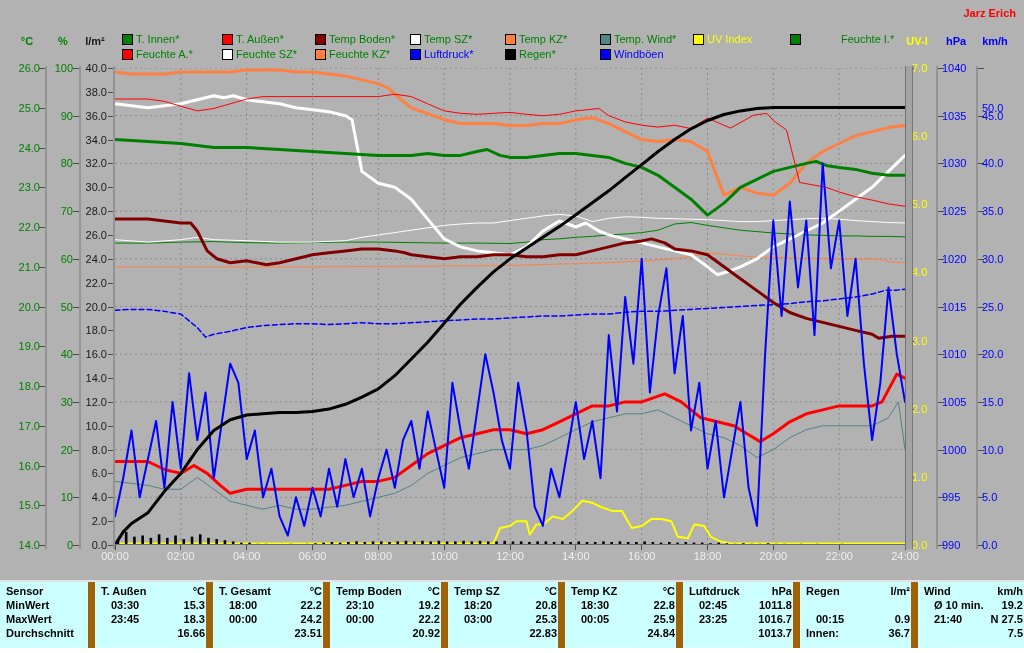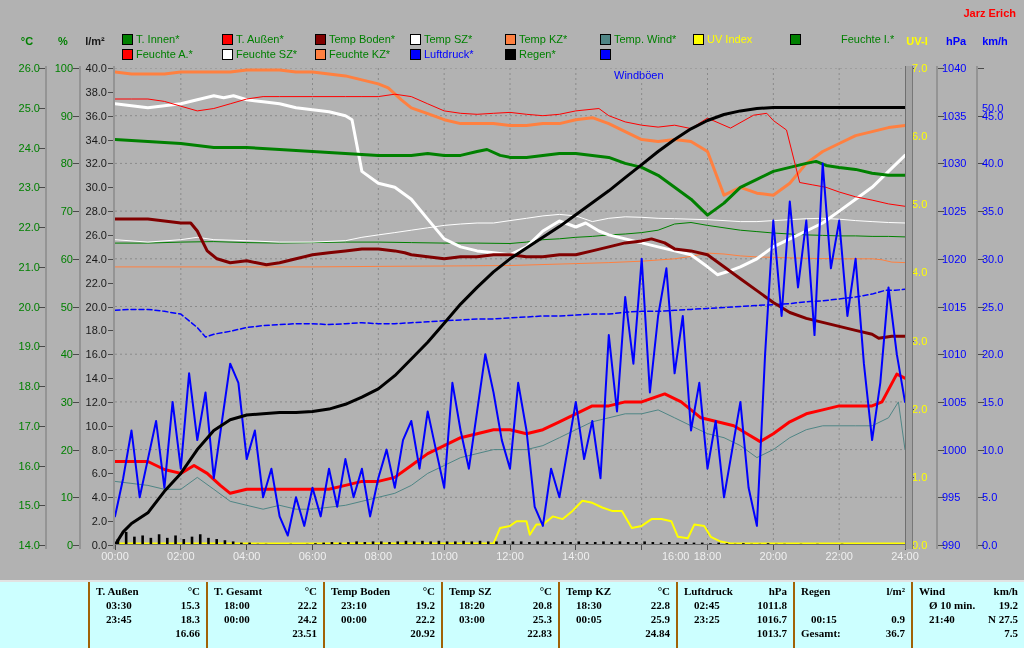--- a/index.html
+++ b/index.html
@@ -13,21 +13,21 @@
   .legend-label{position:absolute;left:14px;top:0;}
   .axis-header{font-size:11px;font-weight:bold;}
   .tick-label{position:absolute;font-size:11px;transform:translateY(-50%);white-space:nowrap;}
   .rail{position:absolute;width:2px;background:#949494;top:66px;height:483px;}
   .tickmark{position:absolute;height:1px;background:#4a4a4a;}
   #right-bar{left:905px;top:66px;width:6px;height:483px;background:#a3a3a3;
              border-left:1px solid #6f6f6f;border-right:1px solid #787878;}
   .xlabel{position:absolute;top:550px;color:#efefef;font-size:11px;transform:translateX(-50%);}
   #stat-table{left:0;top:580px;width:1024px;height:66px;background:#ccffff;border-top:2px solid #e2e2e2;}
   .tcol{position:absolute;top:0;height:66px;}
-  .tcol.sep{border-left:2px solid #a16207;font-family:Liberation Serif, serif;}
+  .tcol.sep{border-left:7px solid #a16207;}
   .trow{position:absolute;left:0;right:0;height:14px;font-size:11px;font-weight:bold;color:#000;}
   .tname{position:absolute;left:6px;top:0;}
   .tunit{position:absolute;right:8px;top:0;}
   .ttime{position:absolute;left:16px;top:0;font-weight:bold;}
   .tval{position:absolute;right:8px;top:0;font-weight:bold;}
   #bottom-strip{left:0;top:648px;width:1024px;height:5px;background:#ffffff;}
 </style>
 </head>
 <body>
 
@@ -82,21 +82,21 @@
       <div class="abs legend-item" style="left: 410px; top: 48px;">
         <div class="legend-swatch" style="background: rgb(0, 0, 255);"></div>
         <div class="legend-label" style="color: rgb(0, 0, 255);">Luftdruck*</div>
       </div>
       <div class="abs legend-item" style="left: 505px; top: 48px;">
         <div class="legend-swatch" style="background: rgb(0, 0, 0);"></div>
         <div class="legend-label" style="color: rgb(0, 128, 0);">Regen*</div>
       </div>
       <div class="abs legend-item" style="left: 600px; top: 48px;">
         <div class="legend-swatch" style="background: rgb(0, 0, 255);"></div>
-        <div class="legend-label" style="color: rgb(0, 0, 255); margin-top: 21px;">Windböen</div>
+        <div class="legend-label" style="color: rgb(0, 0, 255);">Windböen</div>
       </div>
     </div>
   <div id="axis-headers">
       <div class="abs axis-header" style="left: 7px; top: 35px; width: 40px; text-align: center; color: rgb(0, 128, 0);">°C</div>
       <div class="abs axis-header" style="left: 43px; top: 35px; width: 40px; text-align: center; color: rgb(0, 128, 0);">%</div>
       <div class="abs axis-header" style="left: 75px; top: 35px; width: 40px; text-align: center; color: rgb(26, 26, 26);">l/m²</div>
       <div class="abs axis-header" style="left: 897px; top: 35px; width: 40px; text-align: center; color: rgb(255, 255, 0);">UV-I</div>
       <div class="abs axis-header" style="left: 936px; top: 35px; width: 40px; text-align: center; color: rgb(0, 0, 255);">hPa</div>
       <div class="abs axis-header" style="left: 975px; top: 35px; width: 40px; text-align: center; color: rgb(0, 0, 255);">km/h</div>
     </div>
@@ -411,28 +411,42 @@
   <div class="abs" id="right-bar"></div>
   <div id="x-labels">
       <div class="xlabel" style="left: 115px;">00:00</div>
       <div class="xlabel" style="left: 180.833px;">02:00</div>
       <div class="xlabel" style="left: 246.667px;">04:00</div>
       <div class="xlabel" style="left: 312.5px;">06:00</div>
       <div class="xlabel" style="left: 378.333px;">08:00</div>
       <div class="xlabel" style="left: 444.167px;">10:00</div>
       <div class="xlabel" style="left: 510px;">12:00</div>
       <div class="xlabel" style="left: 575.833px;">14:00</div>
-      <div class="xlabel" style="left: 641.667px; margin-left: 34px;">16:00</div>
+      <div class="xlabel" style="left: 641.667px;">16:00</div>
       <div class="xlabel" style="left: 707.5px;">18:00</div>
       <div class="xlabel" style="left: 773.333px;">20:00</div>
       <div class="xlabel" style="left: 839.167px;">22:00</div>
       <div class="xlabel" style="left: 905px;">24:00</div>
     </div>
 
   <div class="abs" id="stat-table">
+      <div class="tcol" style="left: 0px; width: 88px;">
+        <div class="trow" style="top: 3px;">
+          <div class="tname">Sensor</div>
+        </div>
+        <div class="trow" style="top: 17px;">
+          <div class="tname">MinWert</div>
+        </div>
+        <div class="trow" style="top: 31px;">
+          <div class="tname">MaxWert</div>
+        </div>
+        <div class="trow" style="top: 45px;">
+          <div class="tname">Durchschnitt</div>
+        </div>
+      </div>
       <div class="tcol sep" style="left: 88px; width: 118px;">
         <div class="trow" style="top: 3px;">
           <div class="tname">T. Außen</div>
           <div class="tunit">°C</div>
         </div>
         <div class="trow" style="top: 17px;">
           <div class="ttime">03:30</div>
           <div class="tval">15.3</div>
         </div>
         <div class="trow" style="top: 31px;">
@@ -532,21 +546,21 @@
         <div class="trow" style="top: 3px;">
           <div class="tname">Regen</div>
           <div class="tunit">l/m²</div>
         </div>
         <div class="trow" style="top: 17px;"></div>
         <div class="trow" style="top: 31px;">
           <div class="ttime">00:15</div>
           <div class="tval">0.9</div>
         </div>
         <div class="trow" style="top: 45px;">
-          <div class="ttime" style="left: 6px;">Gesamt:</div>
+          <div class="ttime" style="left: 6px;">Innen:</div>
           <div class="tval">36.7</div>
         </div>
       </div>
       <div class="tcol sep" style="left: 911px; width: 113px;">
         <div class="trow" style="top: 3px;">
           <div class="tname">Wind</div>
           <div class="tunit">km/h</div>
         </div>
         <div class="trow" style="top: 17px;">
           <div class="ttime">Ø 10 min.</div>

